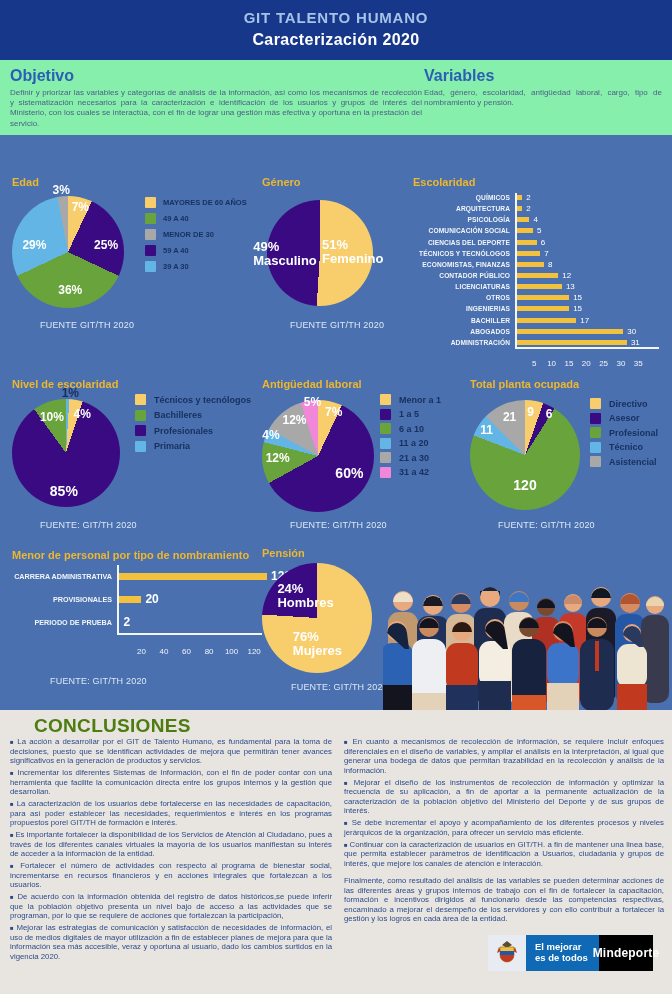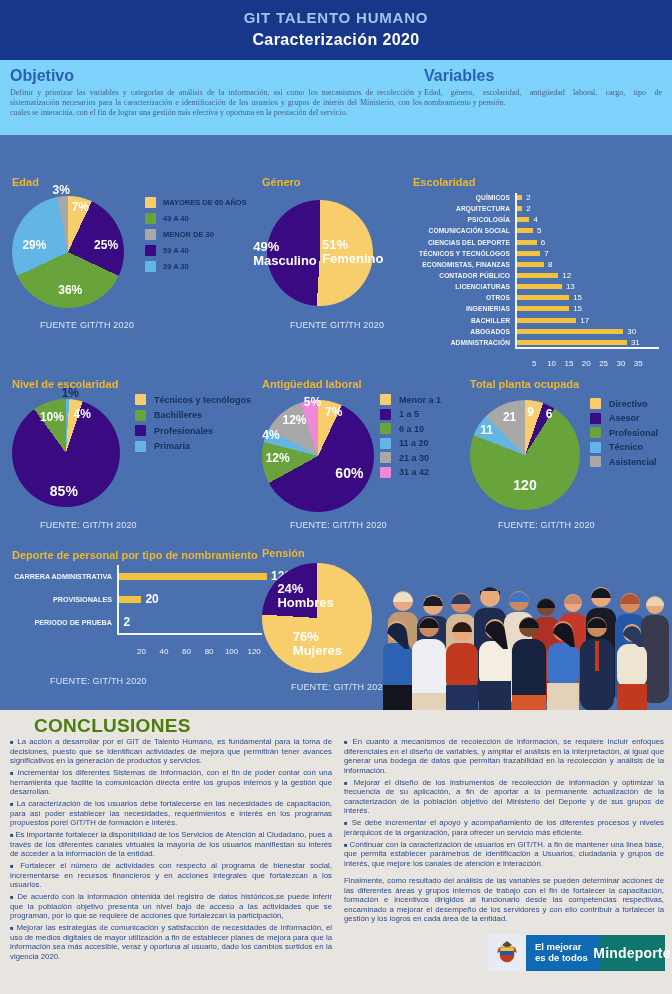--- a/index.html
+++ b/index.html
@@ -6,26 +6,26 @@
   html,body { background:#777; }
   .page {
     width:672px; height:994px; margin:0 auto; position:relative;
     font-family:"Liberation Sans", sans-serif; overflow:hidden; background:#4A70AF;
   }
   
   .header { height:60px; background:#17378A; text-align:center; padding-top:9px; }
   .header .t1 { font-size:15px; font-weight:bold; color:#A5C3E8; letter-spacing:.8px; }
   .header .t2 { font-size:16px; font-weight:bold; color:#FFFFFF; margin-top:5px; letter-spacing:.4px; }
   
-  .intro { height:75px; background:#7dd3fc; position:relative; }
+  .intro { height:75px; background:#86efac; position:relative; }
   .intro h3 { font-size:16px; font-weight:bold; color:#2C5EB5; }
   .intro .block { position:absolute; top:7px; }
   .intro .objetivo { left:10px; width:412px; }
   .intro .variables { left:424px; width:238px; }
-  .intro p { font-size:8px; line-height:1.28; color:#4C5F85; margin-top:3px; text-align:justify;font-family:Liberation Serif, serif; }
+  .intro p { font-size:8px; line-height:1.28; color:#4C5F85; margin-top:3px; text-align:justify; }
   
   .results { height:575px; position:relative; background:#4A70AF; }
   .results-title { position:absolute; left:10px; top:8px; font-size:21px; font-weight:bold; color:#9FB8DC; letter-spacing:.3px; }
   .chart-title { position:absolute; font-size:11px; font-weight:bold; color:#EDB72F; }
   .fuente { position:absolute; font-size:9px; color:#DCE8F5; letter-spacing:.2px;margin-left:28px; }
   .pie { position:absolute; border-radius:50%; }
   .pie-label { position:absolute; transform:translate(-50%,-50%); color:#fff; font-weight:bold; font-size:12px; line-height:1.05; white-space:nowrap; text-align:left; }
   .pie-label.left { transform:translate(0,-50%); }
   .legend { position:absolute; display:flex; flex-direction:column; }
   .legend-row { display:flex; align-items:center; }
@@ -74,21 +74,21 @@
   .conclusions h2 { position:absolute; left:10px; top:5px; font-size:19px; font-weight:bold; color:#4d7c0f; letter-spacing:.3px;margin-left:24px; }
   .col { position:absolute; top:27px; font-size:7.8px; line-height:1.22; color:#2B4C8C; text-align:justify; }
   .col-left { left:10px; width:322px; }
   .col-right { left:344px; width:320px; }
   .col p { margin-bottom:2.5px; }
   .col p.bullet::before { content:"■ "; font-size:6px; }
   .col p.final { margin-top:8px; }
   .footer-logos { position:absolute; left:488px; top:225px; height:36px; display:flex; }
   .flag-box { width:38px; background:#E9EBF3; display:flex; align-items:center; justify-content:center; }
   .deporte-box { width:73px; background:#0F69B4; color:#fff; font-size:9.5px; font-weight:bold; line-height:1.15; display:flex; align-items:center; padding-left:9px; }
-  .mind-box { width:66px; background:#0f766e; color:#fff; font-size:14px; font-weight:bold; display:flex; align-items:center; justify-content:center; letter-spacing:.2px; }
+  .mind-box { width:54px; background:#000000; color:#fff; font-size:12px; font-weight:bold; display:flex; align-items:center; justify-content:center; letter-spacing:.2px; }
 </style>
 </head>
 <body>
 
 <div class="page">
 
   <div class="header">
     <div class="t1">GIT TALENTO HUMANO</div>
     <div class="t2">Caracterización 2020</div>
   </div>
@@ -395,21 +395,21 @@
           <span class="chip" style="background: rgb(98, 181, 229);"></span>
           <span class="legend-text">Técnico</span>
         </div>
         <div class="legend-row">
           <span class="chip" style="background: rgb(168, 168, 168);"></span>
           <span class="legend-text">Asistencial</span>
         </div>
       </div>
     <div class="fuente" style="left:470px; top:385px;">FUENTE: GIT/TH 2020</div>
 
-    <div class="chart-title" style="left:12px; top:414px;">Deporte de personal por tipo de nombramiento</div>
+    <div class="chart-title" style="left:12px; top:414px;">Menor de personal por tipo de nombramiento</div>
     <div class="barchart planta">
       <div class="rows">
           <div class="bar-row">
             <span class="bar-label">CARRERA ADMINISTRATIVA</span>
             <span class="bar-track">
               <span class="bar" style="width: 96.8504%;"></span>
               <span class="bar-value">123</span>
             </span>
           </div>
           <div class="bar-row">

